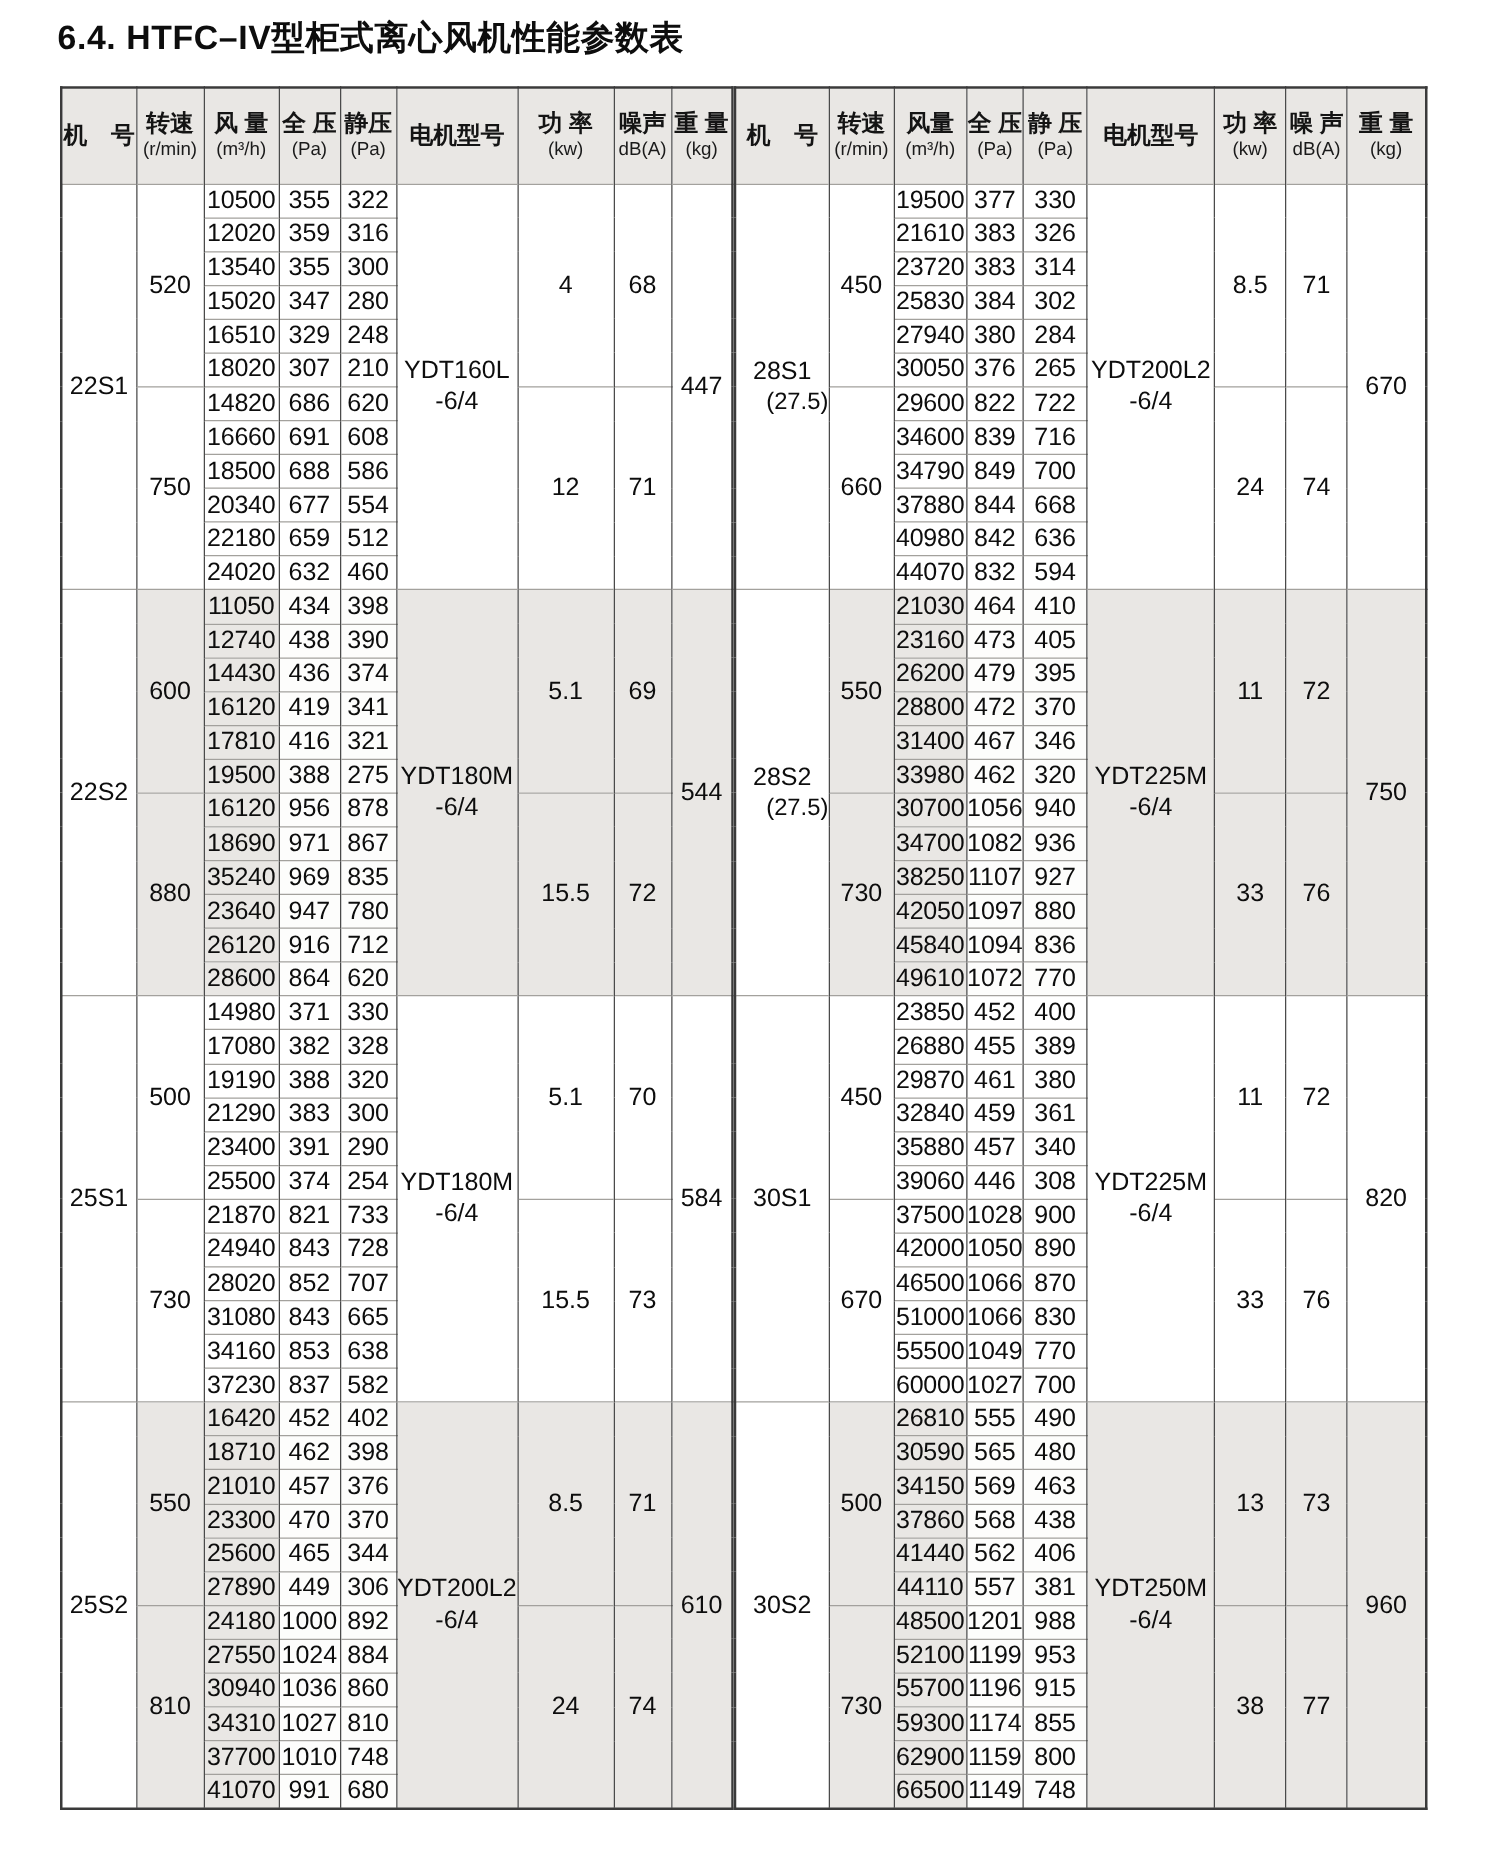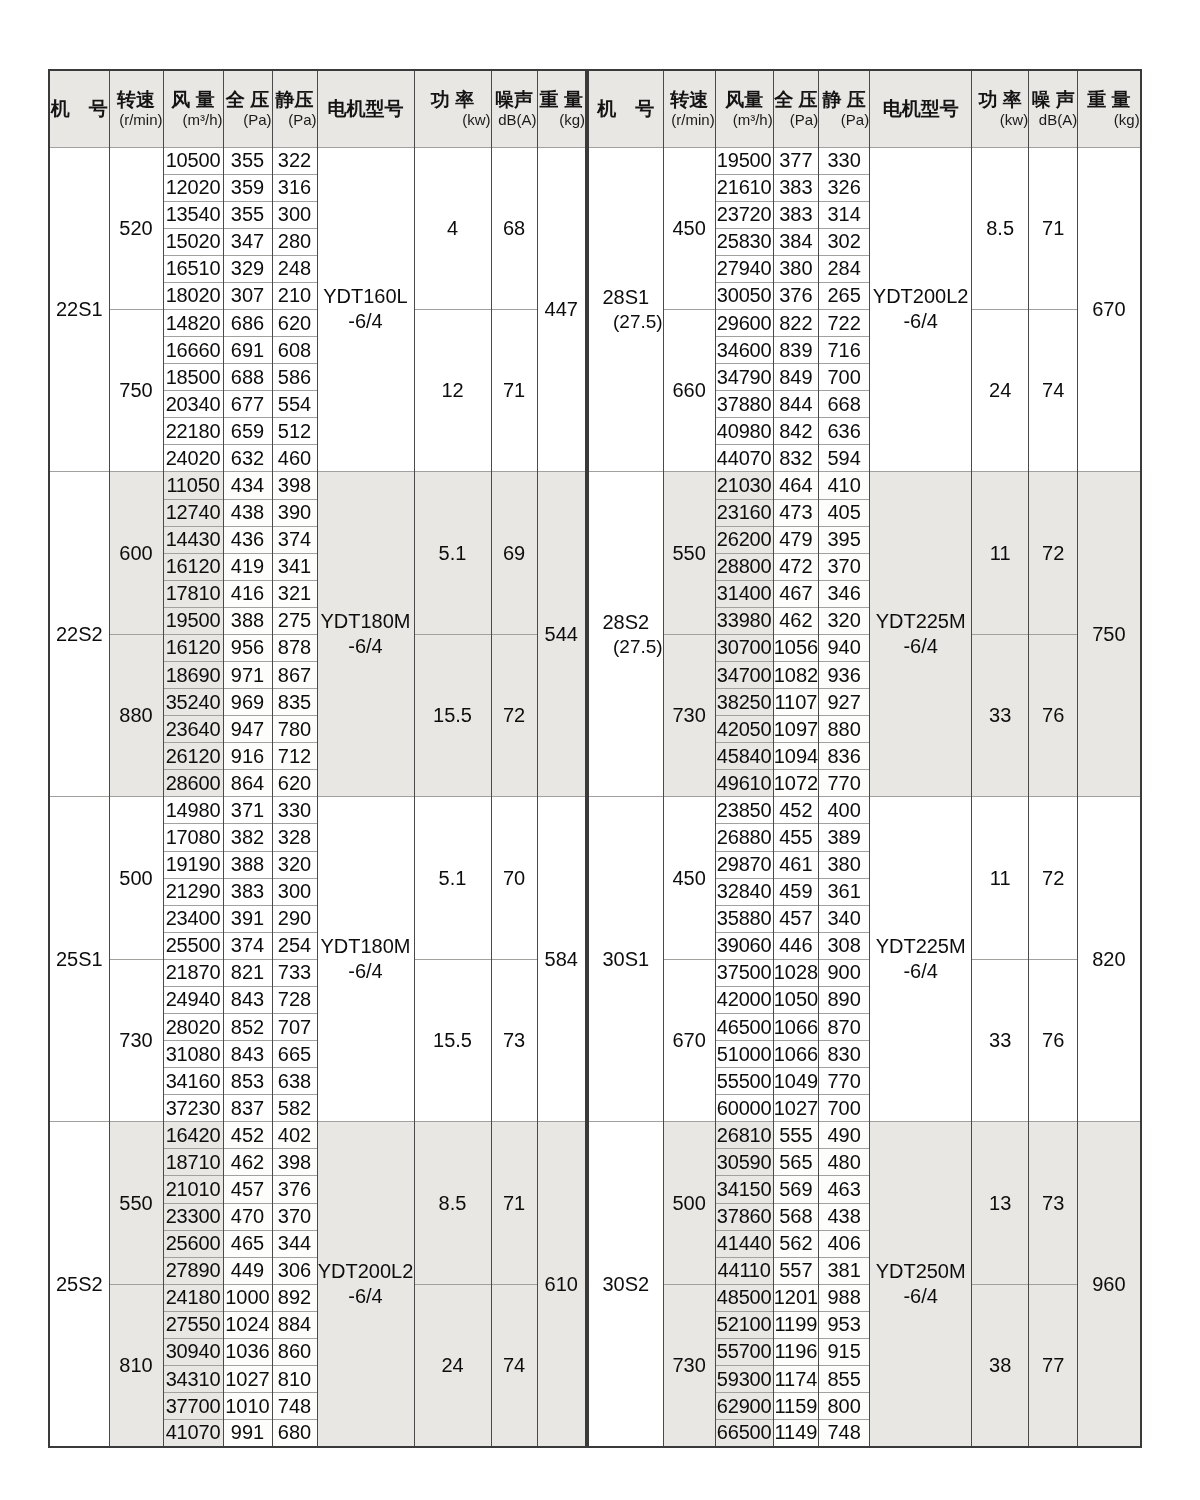--- a/index.html
+++ b/index.html
@@ -23,40 +23,41 @@
     padding:0;text-align:center;vertical-align:middle;
     overflow:hidden;white-space:nowrap;
   }
   table.fan th{
     background:#e9e7e4;border-top:none;
     font-weight:bold;line-height:1.15;
   }
   thead tr{height:77px;}
   tbody tr{height:27.08px;}
   .hl1{font-size:19px;font-weight:bold;color:#141414;}
-  .hl2{font-size:15px;font-weight:normal;color:#1a1a1a;text-align:right;}
+  .hl2{font-size:15px;font-weight:normal;color:#1a1a1a;}
   .hl2:empty{display:none;}
   table.fan td{border-top:1px solid #a3a19d;font-size:20px;color:#0d0d0d;}
   td.blk{border-top:2px solid #3a3a3a;}
   td.mid{border-top:1.5px solid #565656;}
   td.c-flow{font-size:15px;color:#4d4d4d;letter-spacing:-0.2px;}
   td.c-tp, td.c-sp{font-size:20px;color:#070707;}
   td.c-motor{font-size:19px;line-height:1.25;}
   td.c-model{font-size:20px;line-height:1.25;}
   .l2{font-size:19px;margin-left:24px;}
   .l2:empty{display:none;}
   tbody.gray td{background:#e9e7e4;}
   tbody.gray td.c-model{background:#ffffff;}
   tbody.gray td.c-tp, tbody.gray td.c-sp{background:#fdfdfc;}
   tbody.white td{background:#ffffff;}
 </style>
 </head>
 <body>
 
 <div class="page">
+  <h1 class="title">6.4. HTFC–IV型柜式离心风机性能参数表</h1>
   <div class="tables">
     <table class="fan">
         <colgroup>
           <col style="width: 60px;">
           <col style="width: 54px;">
           <col style="width: 60px;">
           <col style="width: 49px;">
           <col style="width: 45px;">
           <col style="width: 97px;">
           <col style="width: 77px;">

